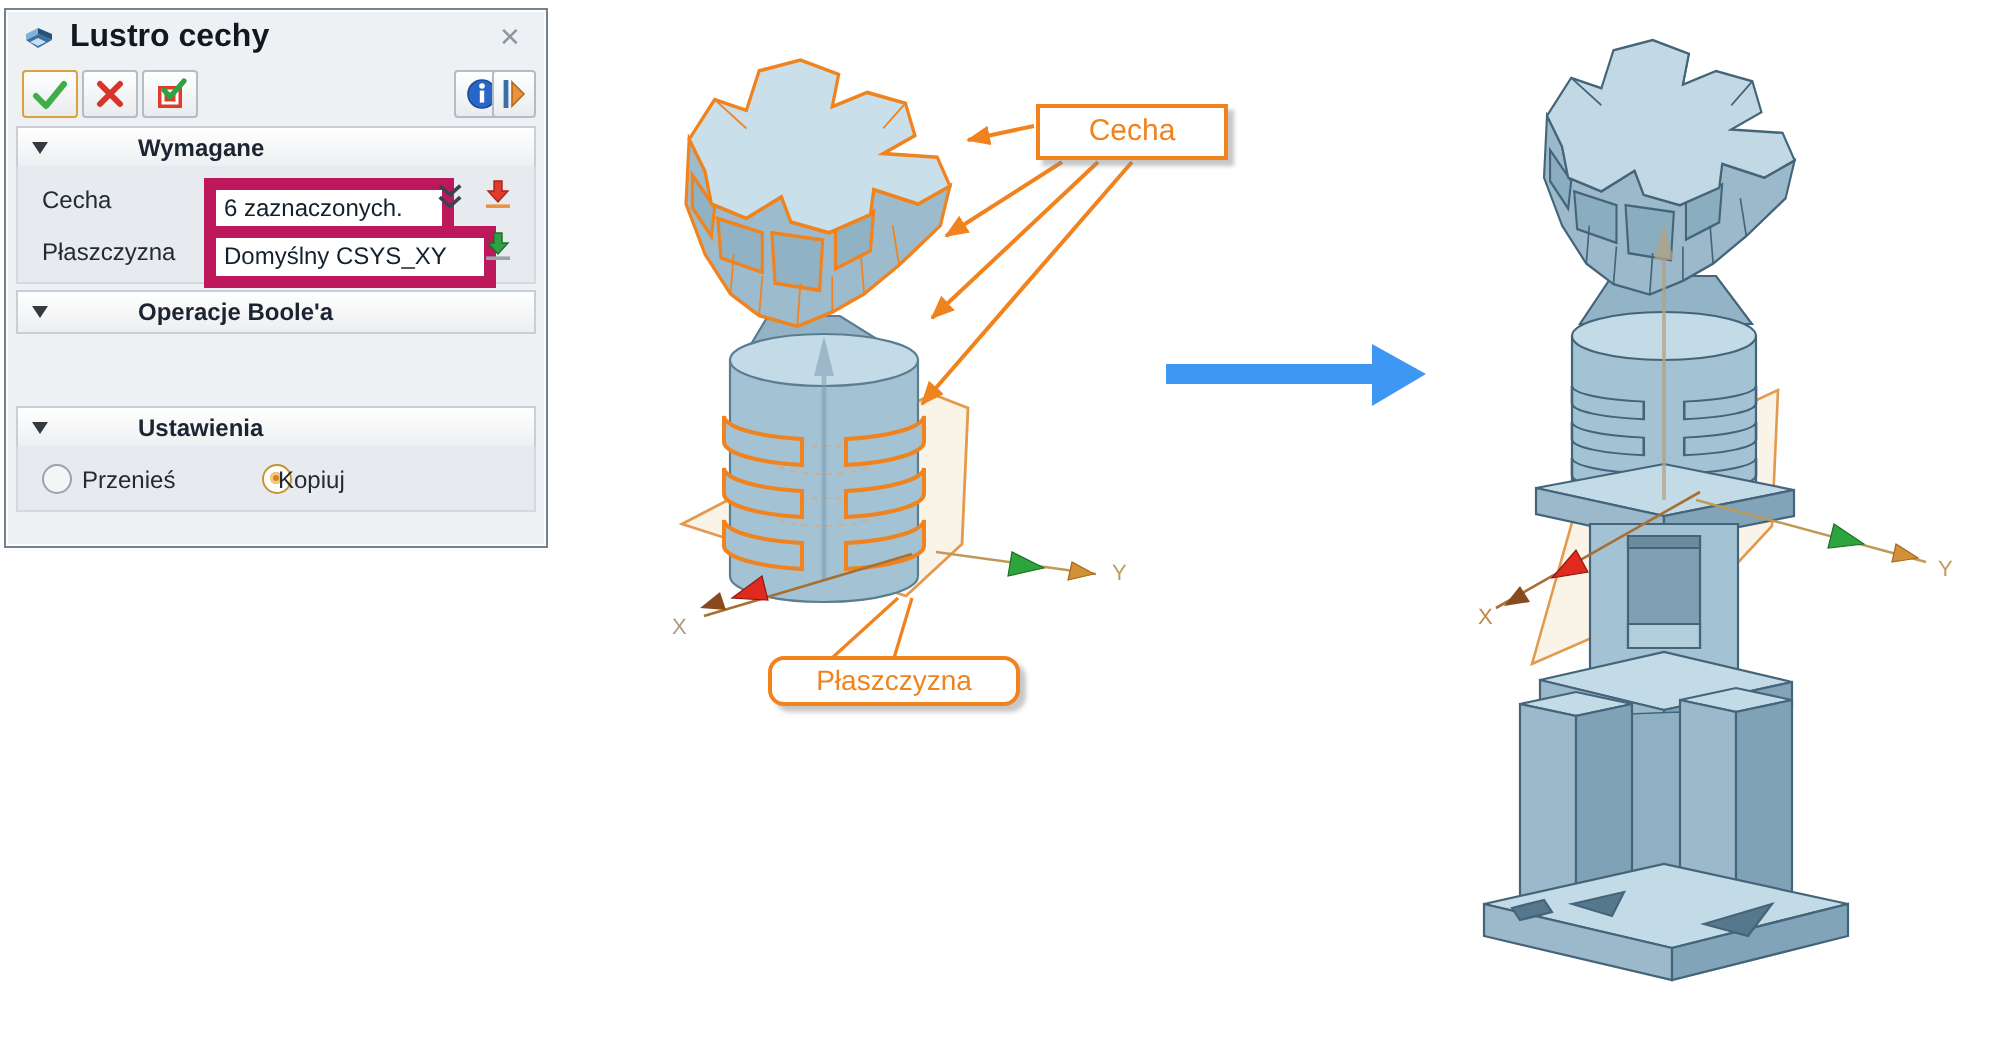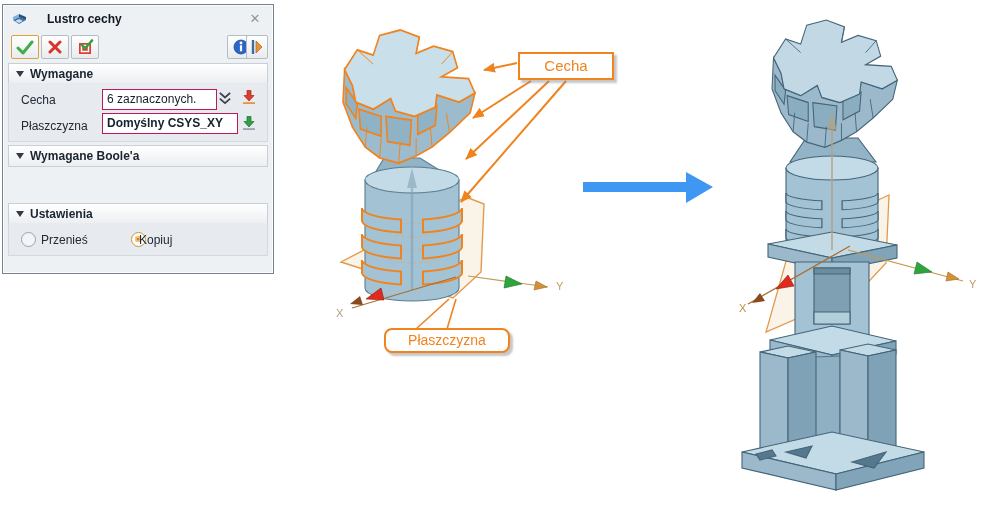--- a/index.html
+++ b/index.html
@@ -8,34 +8,34 @@
     font-family:"Liberation Sans","DejaVu Sans",sans-serif;overflow:hidden;
   }
   
   .dialog{
     position:absolute;left:2px;top:4px;width:270px;height:268px;
     background:#eef1f4;border:1px solid #77828e;box-shadow:inset 0 0 0 1px #fbfcfd;
     font-size:12px;color:#1b2430;
   }
   .titlebar{position:absolute;left:2px;top:2px;right:2px;height:24px;display:flex;align-items:center;background:#eef1f4;}
   .title-icon{width:17px;height:15px;margin-left:6px;}
-  .title-text{font-weight:bold;margin-left:19px;font-size:12px;color:#101820;}
+  .title-text{font-weight:bold;margin-left:7px;font-size:16px;color:#101820;}
   .close-x{position:absolute;right:8px;top:4px;width:16px;height:16px;color:#8d97a2;font-weight:bold;font-size:13px;line-height:16px;text-align:center;cursor:default;}
   .toolbar{position:absolute;left:2px;top:26px;right:2px;height:30px;}
   .tbtn{position:absolute;top:4px;width:26px;height:22px;background:linear-gradient(#ffffff,#e9ebee);
         border:1px solid #b4bcc4;border-radius:2px;display:flex;align-items:center;justify-content:center;}
   .tbtn.gold{border-color:#d8a33b;}
   .sec-header{position:absolute;left:5px;right:5px;height:20px;background:linear-gradient(#ffffff,#eceef1);
       border:1px solid #c8cfd6;display:flex;align-items:center;}
   .sec-header .tri{width:0;height:0;border-left:4px solid transparent;border-right:4px solid transparent;
       border-top:6px solid #333a42;margin:0 6px 0 7px;}
-  .sec-header .sec-title{font-weight:bold;font-size:12px;}
+  .sec-header .sec-title{font-weight:bold;font-size:12px;margin-left:39px;}
   .sec-body{position:absolute;left:5px;right:5px;background:#e7ebf0;border:1px solid #d3d9df;border-top:none;}
   .f-label{position:absolute;left:12px;font-size:12px;color:#222a33;}
-  .field{position:absolute;height:18px;background:#ffffff;border:1px solid #be185d;font-size:12px;
+  .field{position:absolute;height:18px;background:#ffffff;border:6px solid #be185d;font-size:12px;
       padding:1px 3px 0 4px;line-height:17px;white-space:nowrap;overflow:hidden;color:#14202b;}
   .icon16{position:absolute;width:16px;height:16px;}
   .radio{position:absolute;width:13px;height:13px;border-radius:50%;border:1px solid #9aa3ac;background:#f4f5f6;}
   .radio.sel{border-color:#c89432;background:#fff;}
   .radio.sel::after{content:"";position:absolute;left:2.5px;top:2.5px;width:6px;height:6px;border-radius:50%;
       background:#e4801c;box-shadow:0 0 0 1.5px #f3c98a inset;}
   .r-label{position:absolute;font-size:12px;color:#222a33;}
   
   .vlabel{position:absolute;background:#ffffff;border:2px solid #f0831e;color:#f0831e;
       text-align:center;box-shadow:3px 3px 2px rgba(130,130,130,.45);}
@@ -267,30 +267,30 @@
     <span class="f-label" style="top:10px;">Cecha</span>
     <div class="field" style="left:93px;top:6px;width:106px;">6 zaznaczonych.</div>
     <svg class="icon16" style="left:208px;top:7px;" viewBox="0 0 14 14">
       <path d="M2.5,2.5 L7,6.5 L11.5,2.5 M2.5,7.5 L7,11.5 L11.5,7.5" fill="none" stroke="#3a4450" stroke-width="1.6"></path>
     </svg>
     <svg class="icon16" style="left:232px;top:6px;" viewBox="0 0 16 16">
       <path d="M8,12 L3,6.5 L6,6.5 L6,1.5 L10,1.5 L10,6.5 L13,6.5 Z" fill="#e23b2e" stroke="#a8251b" stroke-width="0.7"></path>
       <rect x="2" y="13.2" width="12" height="1.8" fill="#e8953f"></rect>
     </svg>
     <span class="f-label" style="top:36px;">Płaszczyzna</span>
-    <div class="field" style="left:93px;top:30px;width:127px;font-weight:bold;">Domyślny CSYS_XY</div>
+    <div class="field" style="left:93px;top:30px;width:127px;">Domyślny CSYS_XY</div>
     <svg class="icon16" style="left:232px;top:32px;" viewBox="0 0 16 16">
       <path d="M8,12 L3,6.5 L6,6.5 L6,1.5 L10,1.5 L10,6.5 L13,6.5 Z" fill="#2fa043" stroke="#1d6e2d" stroke-width="0.7"></path>
       <rect x="2" y="13.2" width="12" height="1.8" fill="#9aa4ae"></rect>
     </svg>
   </div>
 
   <div class="sec-header" style="top:140px;">
     <span class="tri"></span>
-    <span class="sec-title">Wymagane Boole'a</span>
+    <span class="sec-title">Operacje Boole'a</span>
   </div>
 
   <div class="sec-header" style="top:198px;text-align:right;">
     <span class="tri"></span>
     <span class="sec-title">Ustawienia</span>
   </div>
   <div class="sec-body" style="top:218px;height:32px;">
     <span class="radio" style="left:12px;top:9px;"></span>
     <span class="r-label" style="left:32px;top:10px;">Przenieś</span>
     <span class="radio sel" style="left:122px;top:9px;"></span>

